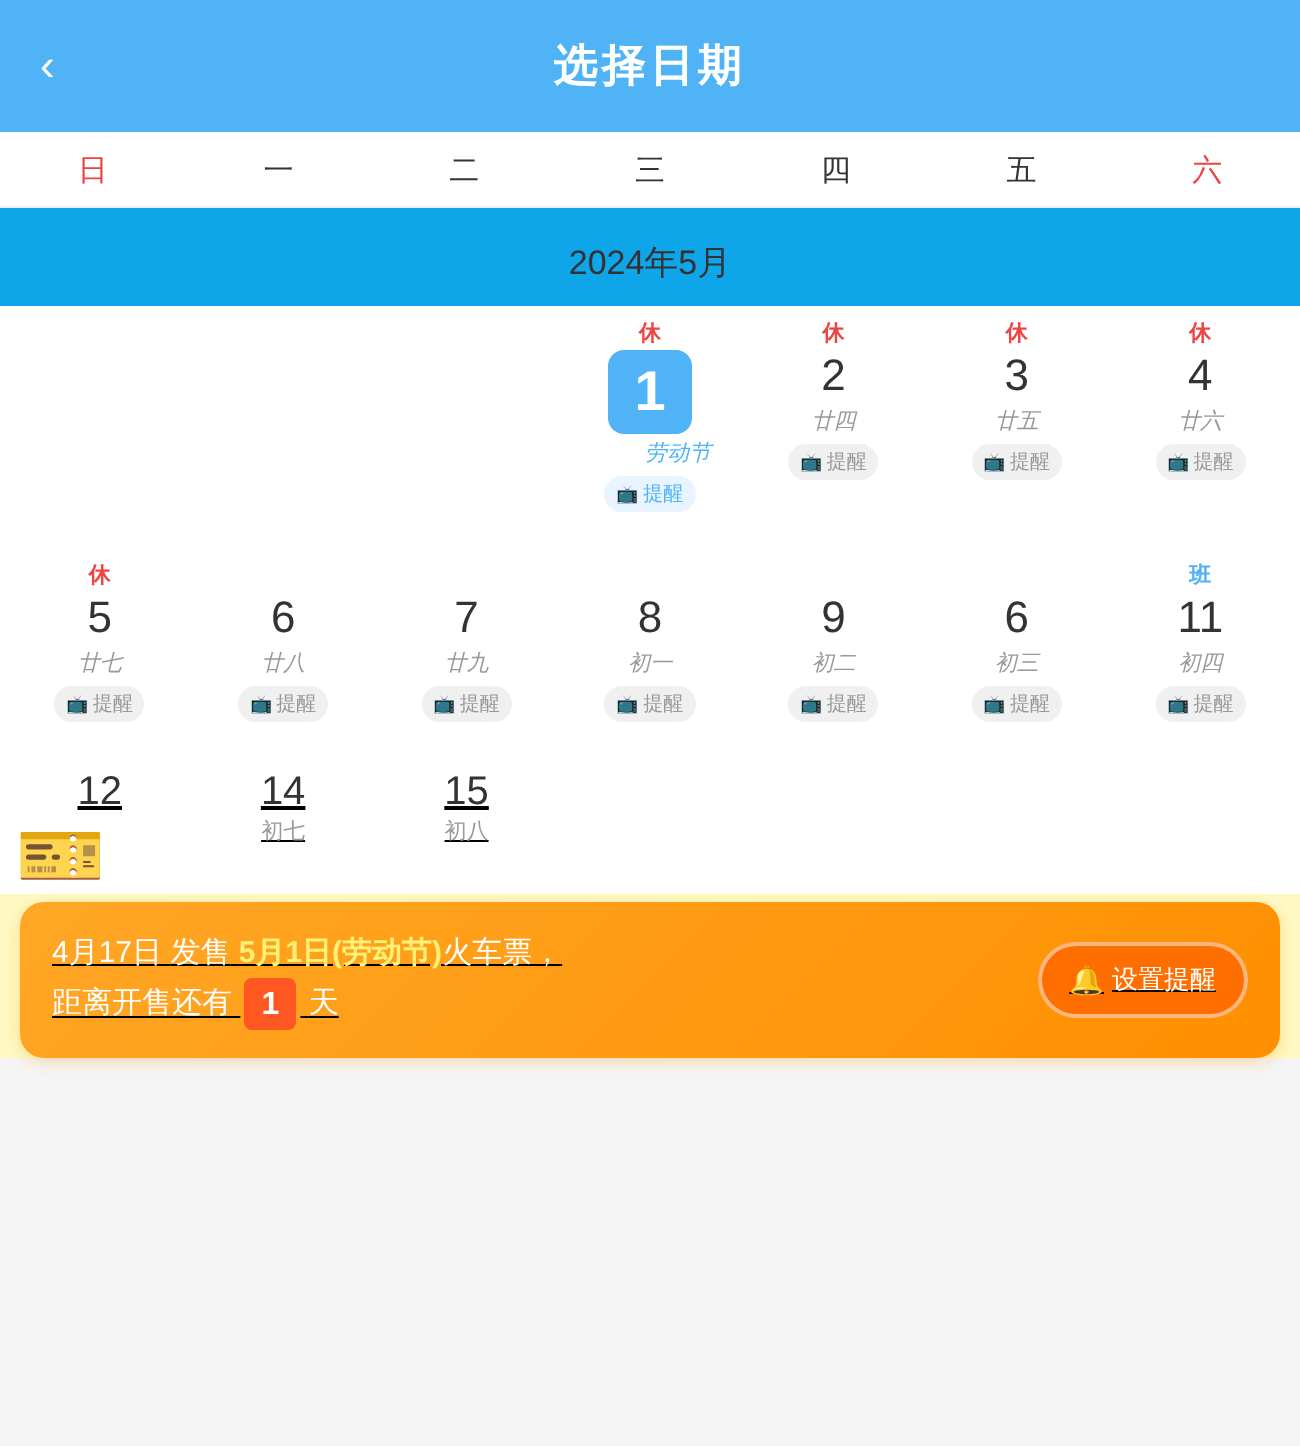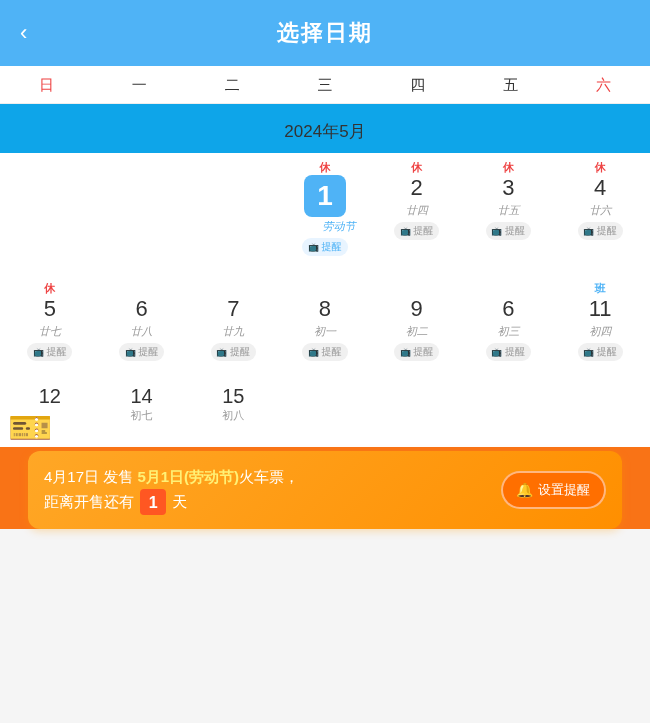--- a/index.html
+++ b/index.html
@@ -147,21 +147,21 @@
       color: #4fb3f6;
     }
     .remind-btn-icon {
       font-size: 9px;
     }
 
     
     .orange-banner {
       background: linear-gradient(135deg, #ffa726, #ff8f00);
       border-radius: 12px;
-      margin: 4px 28px 10px;
+      margin: 4px 10px 10px;
       padding: 14px 16px;
       display: flex;
       align-items: center;
       justify-content: space-between;
       position: relative;
       z-index: 3;
       box-shadow: 0 2px 8px rgba(255,152,0,0.3);
     }
     .banner-text {
       font-size: 15px;
@@ -223,21 +223,22 @@
       color: #333;
     }
     .small-day-lunar {
       font-size: 11px;
       color: #999;
     }
 
     
     .row-with-banner {
       position: relative;
-      background: #f97316;
+      background: #fef9c3;
+      text-decoration: underline;
     }
   </style>
 </head>
 <body>
 
 <div class="header">
   <span class="header-back">‹</span>
   <span class="header-title">选择日期</span>
 </div>
 

